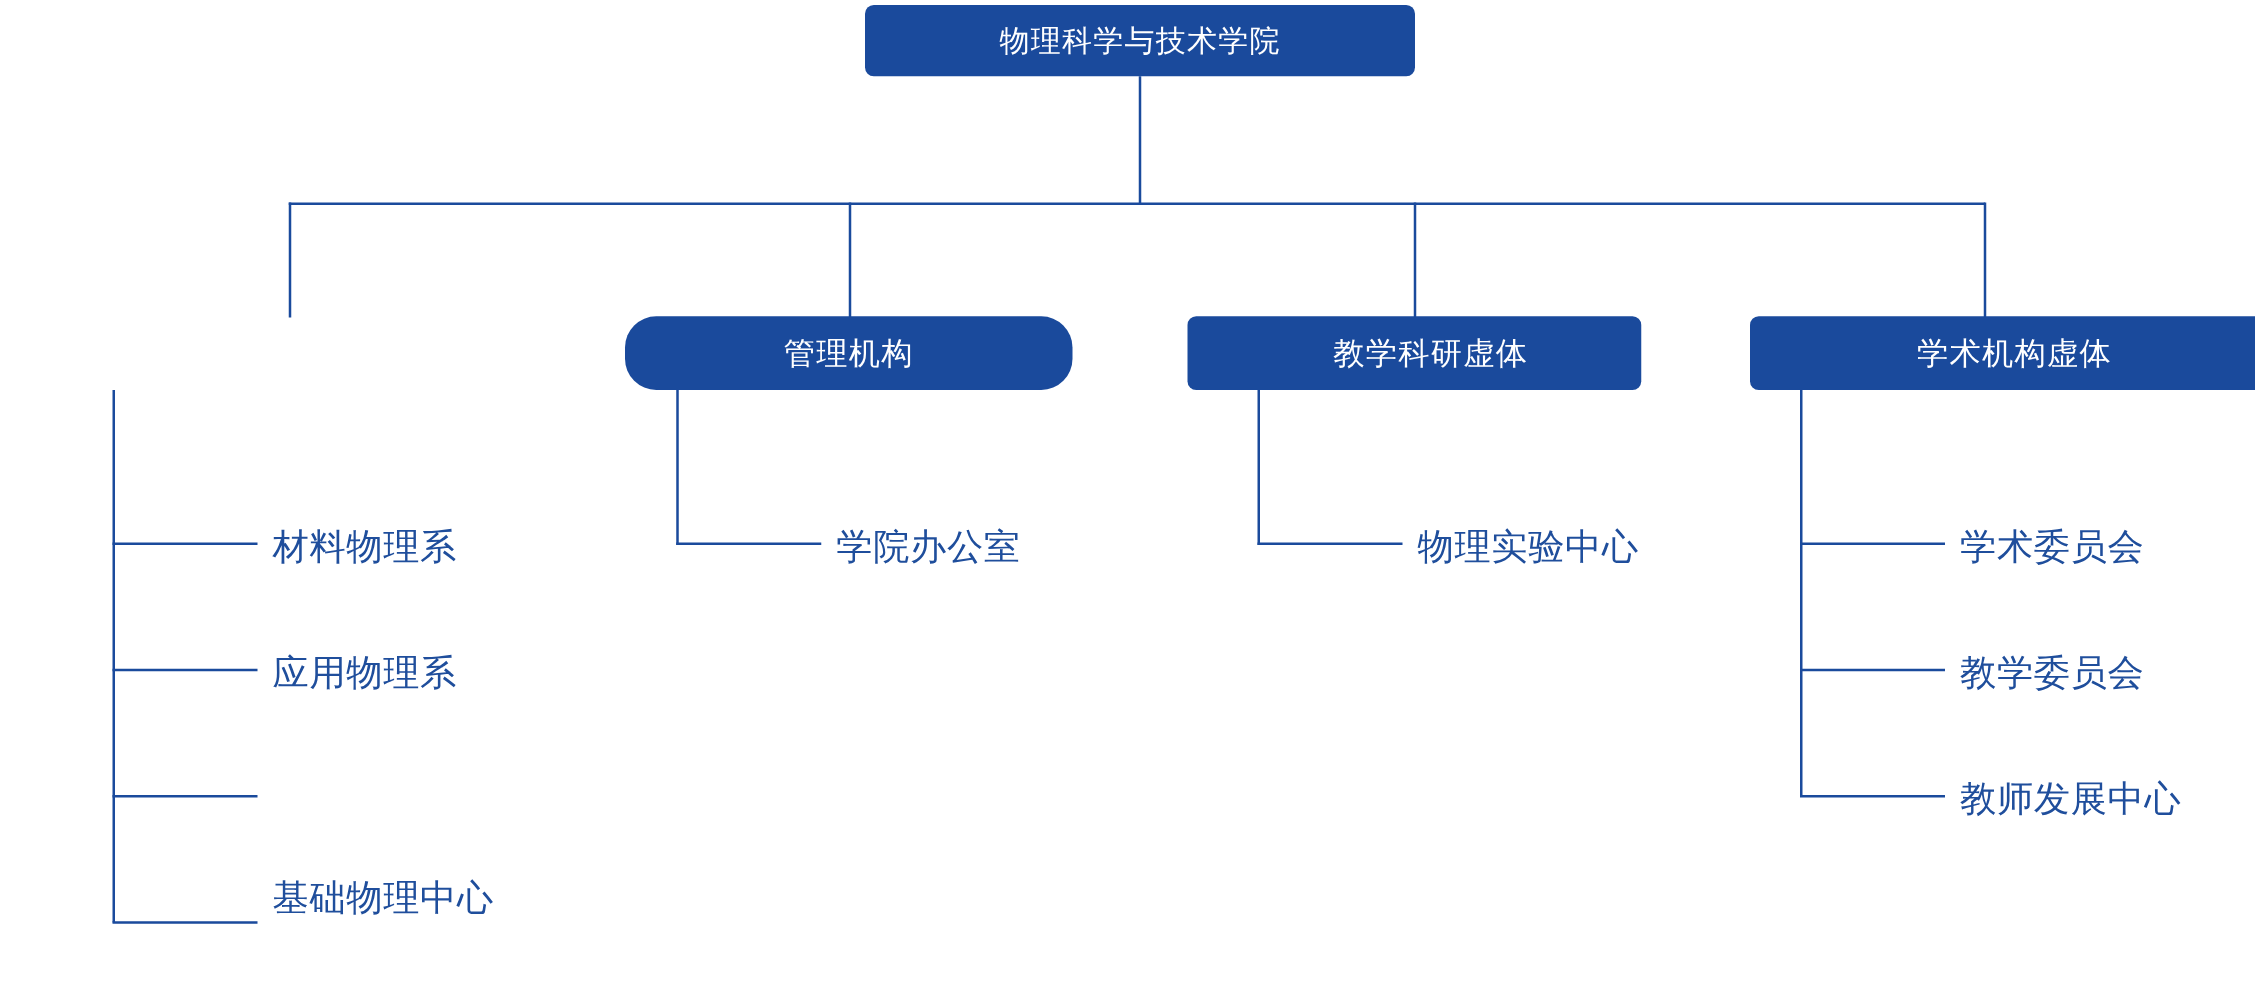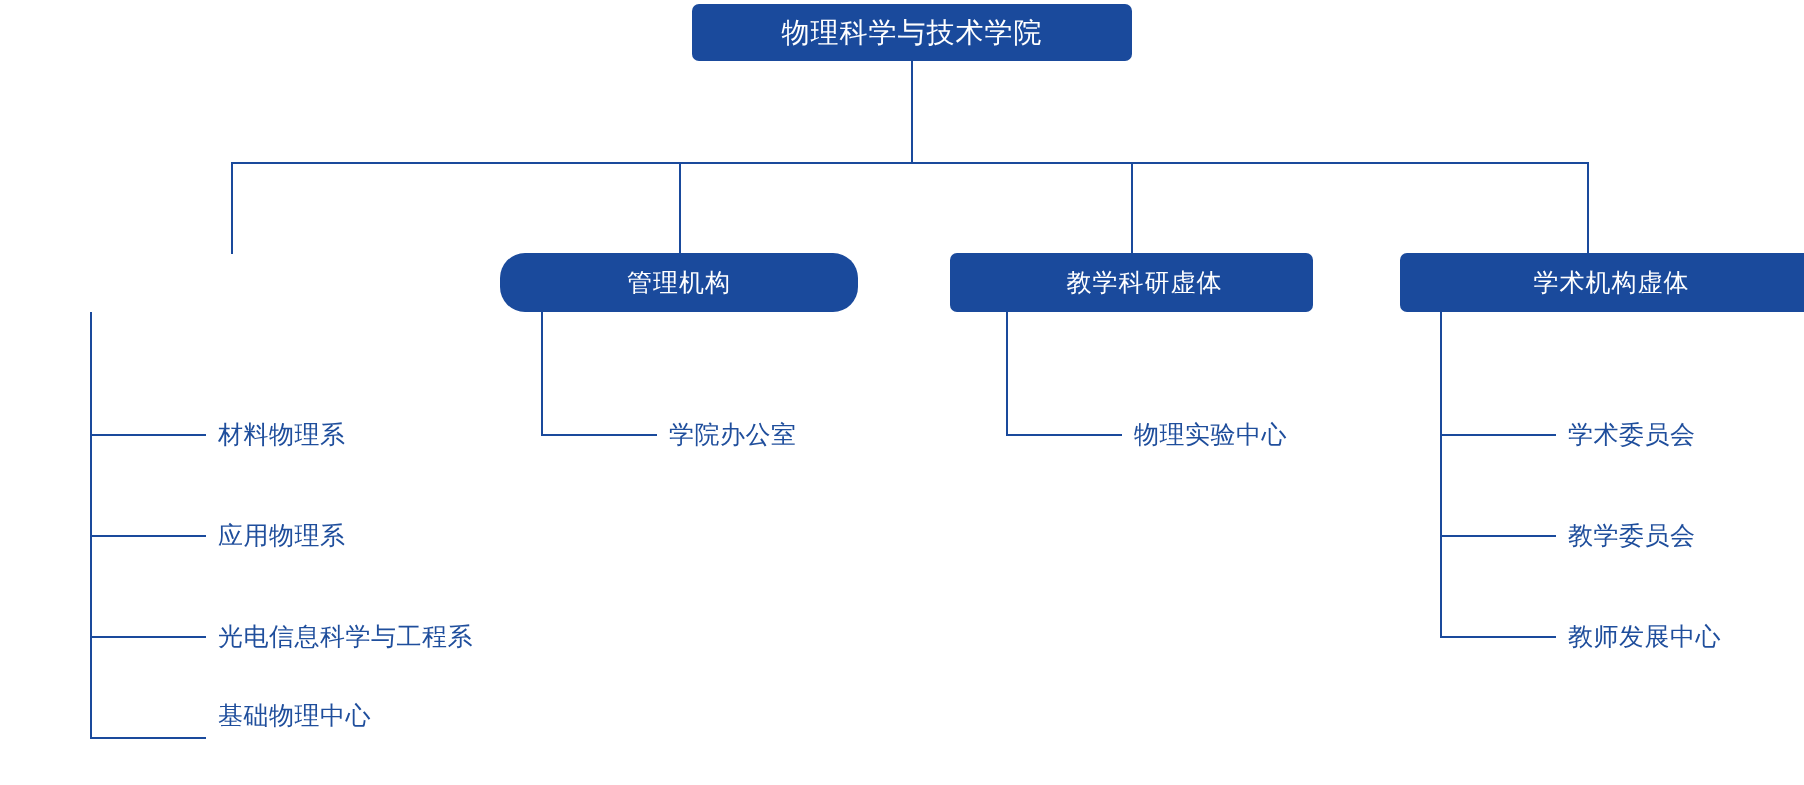--- a/index.html
+++ b/index.html
@@ -23,29 +23,29 @@
     border-radius: 7px;
     color: #ffffff;
     display: flex;
     align-items: center;
     justify-content: center;
     box-sizing: border-box;
     letter-spacing: 1px;
     white-space: nowrap;
   }
   .node-box.root {
-    font-size: 28px;
+    font-size: 24px;
   }
   .node-box.level2 {
     font-size: 25px;
   }
   .leaf-label {
     position: absolute;
     color: #1f4e9c;
-    font-size: 25px;
+    font-size: 29px;
     white-space: nowrap;
     letter-spacing: 0.5px;
   }
   .conn {
     position: absolute;
     background: #1a4a9c;
   }
   .conn.v { width: 2px; }
   .conn.h { height: 2px; }
 </style>
@@ -82,21 +82,20 @@
 
   <div class="conn v" style="left:90px; top:312px; height:426px;"></div>
 
   <div class="conn h" style="left:90px; top:434px; width:116px;"></div>
   <div class="leaf-label" style="left:218px; top:418px;">材料物理系</div>
 
   <div class="conn h" style="left:90px; top:535px; width:116px;"></div>
   <div class="leaf-label" style="left:218px; top:519px;">应用物理系</div>
 
   <div class="conn h" style="left:90px; top:636px; width:116px;"></div>
-  <div class="leaf-label" style="left:218px; top:620px;">光电信息科学与工程系</div>
 
   <div class="conn h" style="left:90px; top:737px; width:116px;"></div>
   <div class="leaf-label" style="left:218px; top:699px;">基础物理中心</div>
 
   <div class="conn v" style="left:541px; top:312px; height:124px;"></div>
   <div class="conn h" style="left:541px; top:434px; width:116px;"></div>
   <div class="leaf-label" style="left:669px; top:418px;">学院办公室</div>
 
   <div class="conn v" style="left:1006px; top:312px; height:124px;"></div>
   <div class="conn h" style="left:1006px; top:434px; width:116px;"></div>

